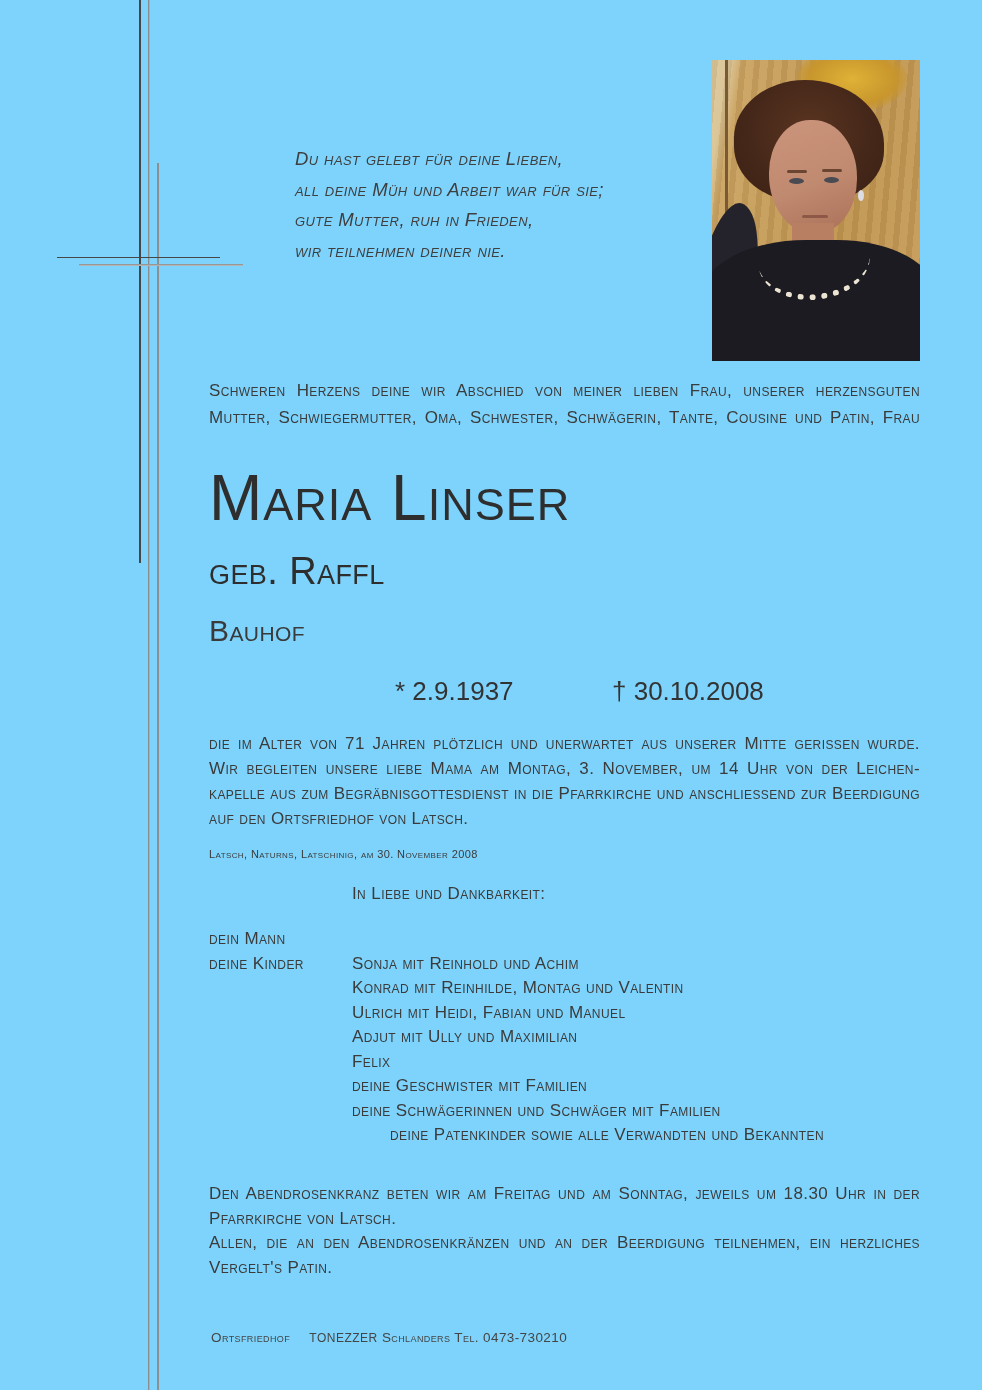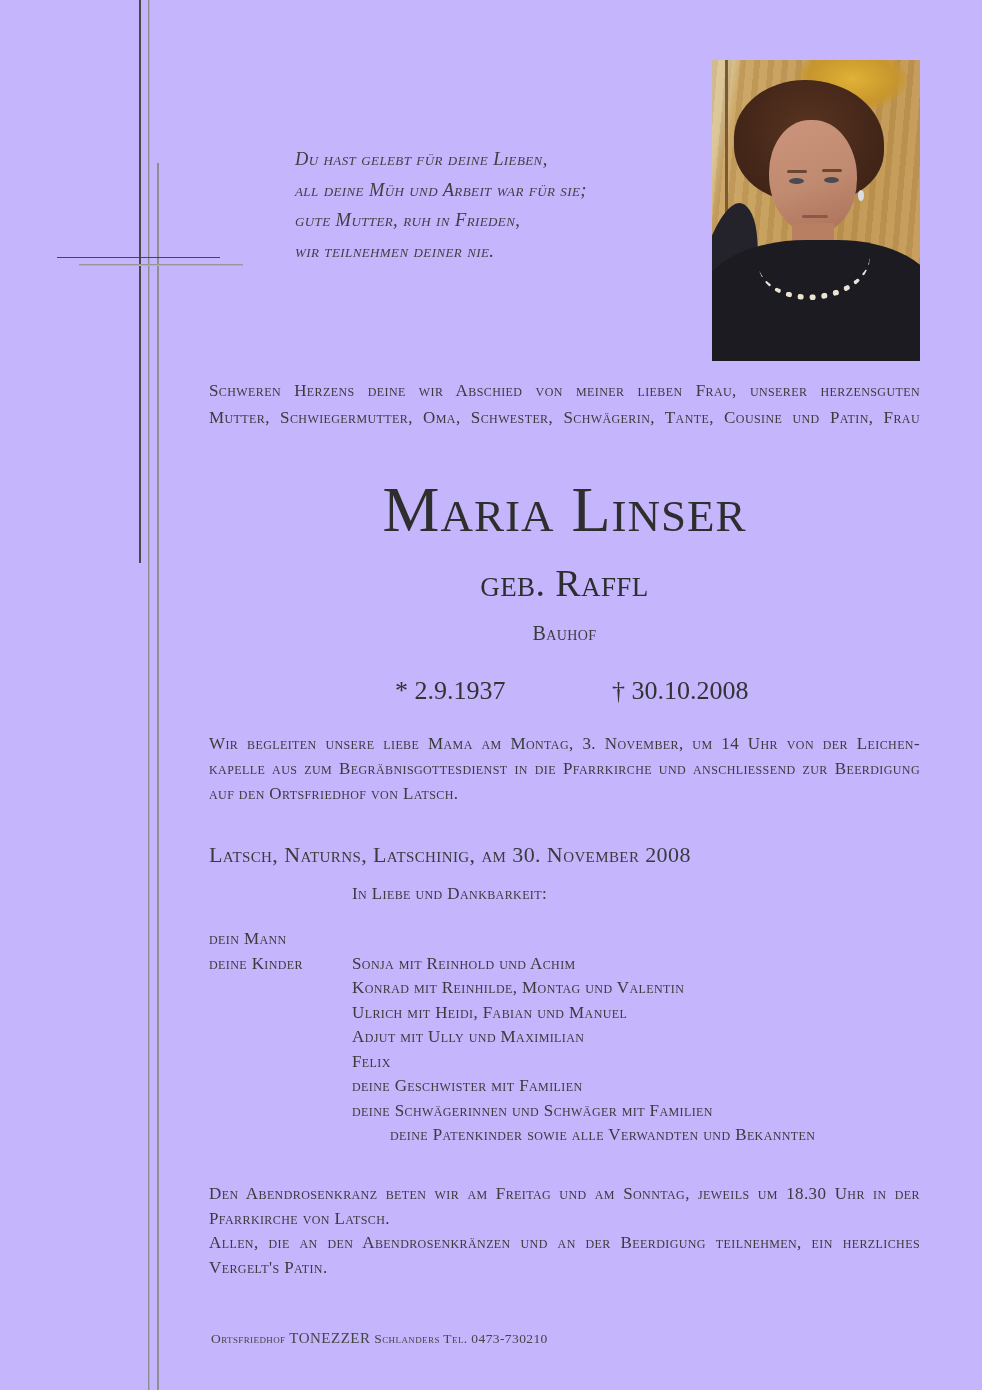--- a/index.html
+++ b/index.html
@@ -1,20 +1,20 @@
 <!DOCTYPE html>
 <html><head>
 <meta charset="utf-8">
 <style>
   html,body{margin:0;padding:0;}
   body{background:#e8e8e6;}
   .page{
     position:relative; width:982px; height:1390px;
-    background:#c4b5fd; overflow:hidden;
-    font-family:Liberation Serif, serif;
+    background:#7dd3fc; overflow:hidden;
+    font-family:Liberation Sans, sans-serif;
     color:#3b3b3b;
   }
   .sc{ font-variant:small-caps; letter-spacing:0.4px; }
 
   
   .xline{ position:absolute; }
   .v1{ left:139px; top:0; width:1.5px; height:563px; background:#474747; }
   .v2{ left:147.5px; top:0; width:2.5px; height:1390px;
        background:linear-gradient(90deg,#7c7c7c,#bdbdbd); }
   .v3{ left:157px; top:163px; width:1.5px; height:1227px; background:#8f8f8f; }
@@ -55,42 +55,42 @@
           background:#1c1b21; border-radius:45% 42% 0 0; }
   .photo .pearls{ position:absolute; left:46px; top:160px; width:112px; height:74px;
           border:0 solid transparent; border-bottom:6px dotted #ece4d2;
           border-radius:50%; transform:rotate(-6deg); }
 
   
   .col{ position:absolute; left:209px; width:711px; }
   .intro{ top:377px; font-size:17px; line-height:27px; }
   .jl{ text-align:justify; text-align-last:justify; }
 
-  .name-block{ top:474px; text-align:center; color:#2e2e2e; }
+  .name-block{ top:462px; color:#2e2e2e; }
   .deceased-name{ font-size:64px; line-height:72px; letter-spacing:1px; font-weight:400; }
   .maiden-name{ font-size:38px; line-height:44px; margin-top:15px; }
-  .house-name{ font-size:20px; line-height:30px; margin-top:13px; color:#3a3a3a; }
+  .house-name{ font-size:30px; line-height:30px; margin-top:23px; color:#3a3a3a; }
   .dates{ position:absolute; top:676px; left:0; width:982px; font-size:26px; line-height:30px; color:#333; }
   .birth{ position:absolute; left:395px; }
   .death{ position:absolute; left:612px; }
 
   .announcement{ top:731px; font-size:17px; line-height:25px; }
-  .dateline{ top:842px; font-size:22px; line-height:25px; }
+  .dateline{ top:842px; font-size:11px; line-height:25px; }
   .closing{ position:absolute; left:352px; top:881px; font-size:17px; line-height:25px; }
 
   .mourners{ top:927px; font-size:17px; }
   .mrow{ display:flex; line-height:24.5px; }
   .mlab{ width:143px; flex:0 0 143px; }
   .mval{ flex:1; }
   .indent .mval{ padding-left:38px; }
 
   .notice{ top:1182px; font-size:17px; line-height:24.5px; }
 
   .footer{ position:absolute; left:211px; top:1328px; font-size:13.5px; line-height:20px; color:#454545; }
-  .footer .company{ font-size:15px; font-variant:normal; letter-spacing:0.5px; }
+  .footer .company{ font-size:12px; font-variant:normal; letter-spacing:0.5px;margin-left:15px; }
 </style>
 </head>
 <body>
 
 <div class="page">
 
   <div>
     <div class="xline v1"></div>
     <div class="xline v2"></div>
     <div class="xline v3"></div>
@@ -133,20 +133,21 @@
     <div class="maiden-name">geb. Raffl</div>
     <div class="house-name">Bauhof</div>
   </div>
 
   <div class="dates">
     <span class="birth">* 2.9.1937</span>
     <span class="death">† 30.10.2008</span>
   </div>
 
   <div class="col announcement sc">
+    <div class="jl">die im Alter von 71 Jahren plötzlich und unerwartet aus unserer Mitte gerissen wurde.</div>
     <div class="jl">Wir begleiten unsere liebe Mama am Montag, 3. November, um 14 Uhr von der Leichen-</div>
     <div class="jl">kapelle aus zum Begräbnisgottesdienst in die Pfarrkirche und anschliessend zur Beerdigung</div>
     <div>auf den Ortsfriedhof von Latsch.</div>
   </div>
 
   <div class="col dateline sc">Latsch, Naturns, Latschinig, am 30. November 2008</div>
 
   <div class="closing sc">In Liebe und Dankbarkeit:</div>
 
   <div class="col mourners sc">

